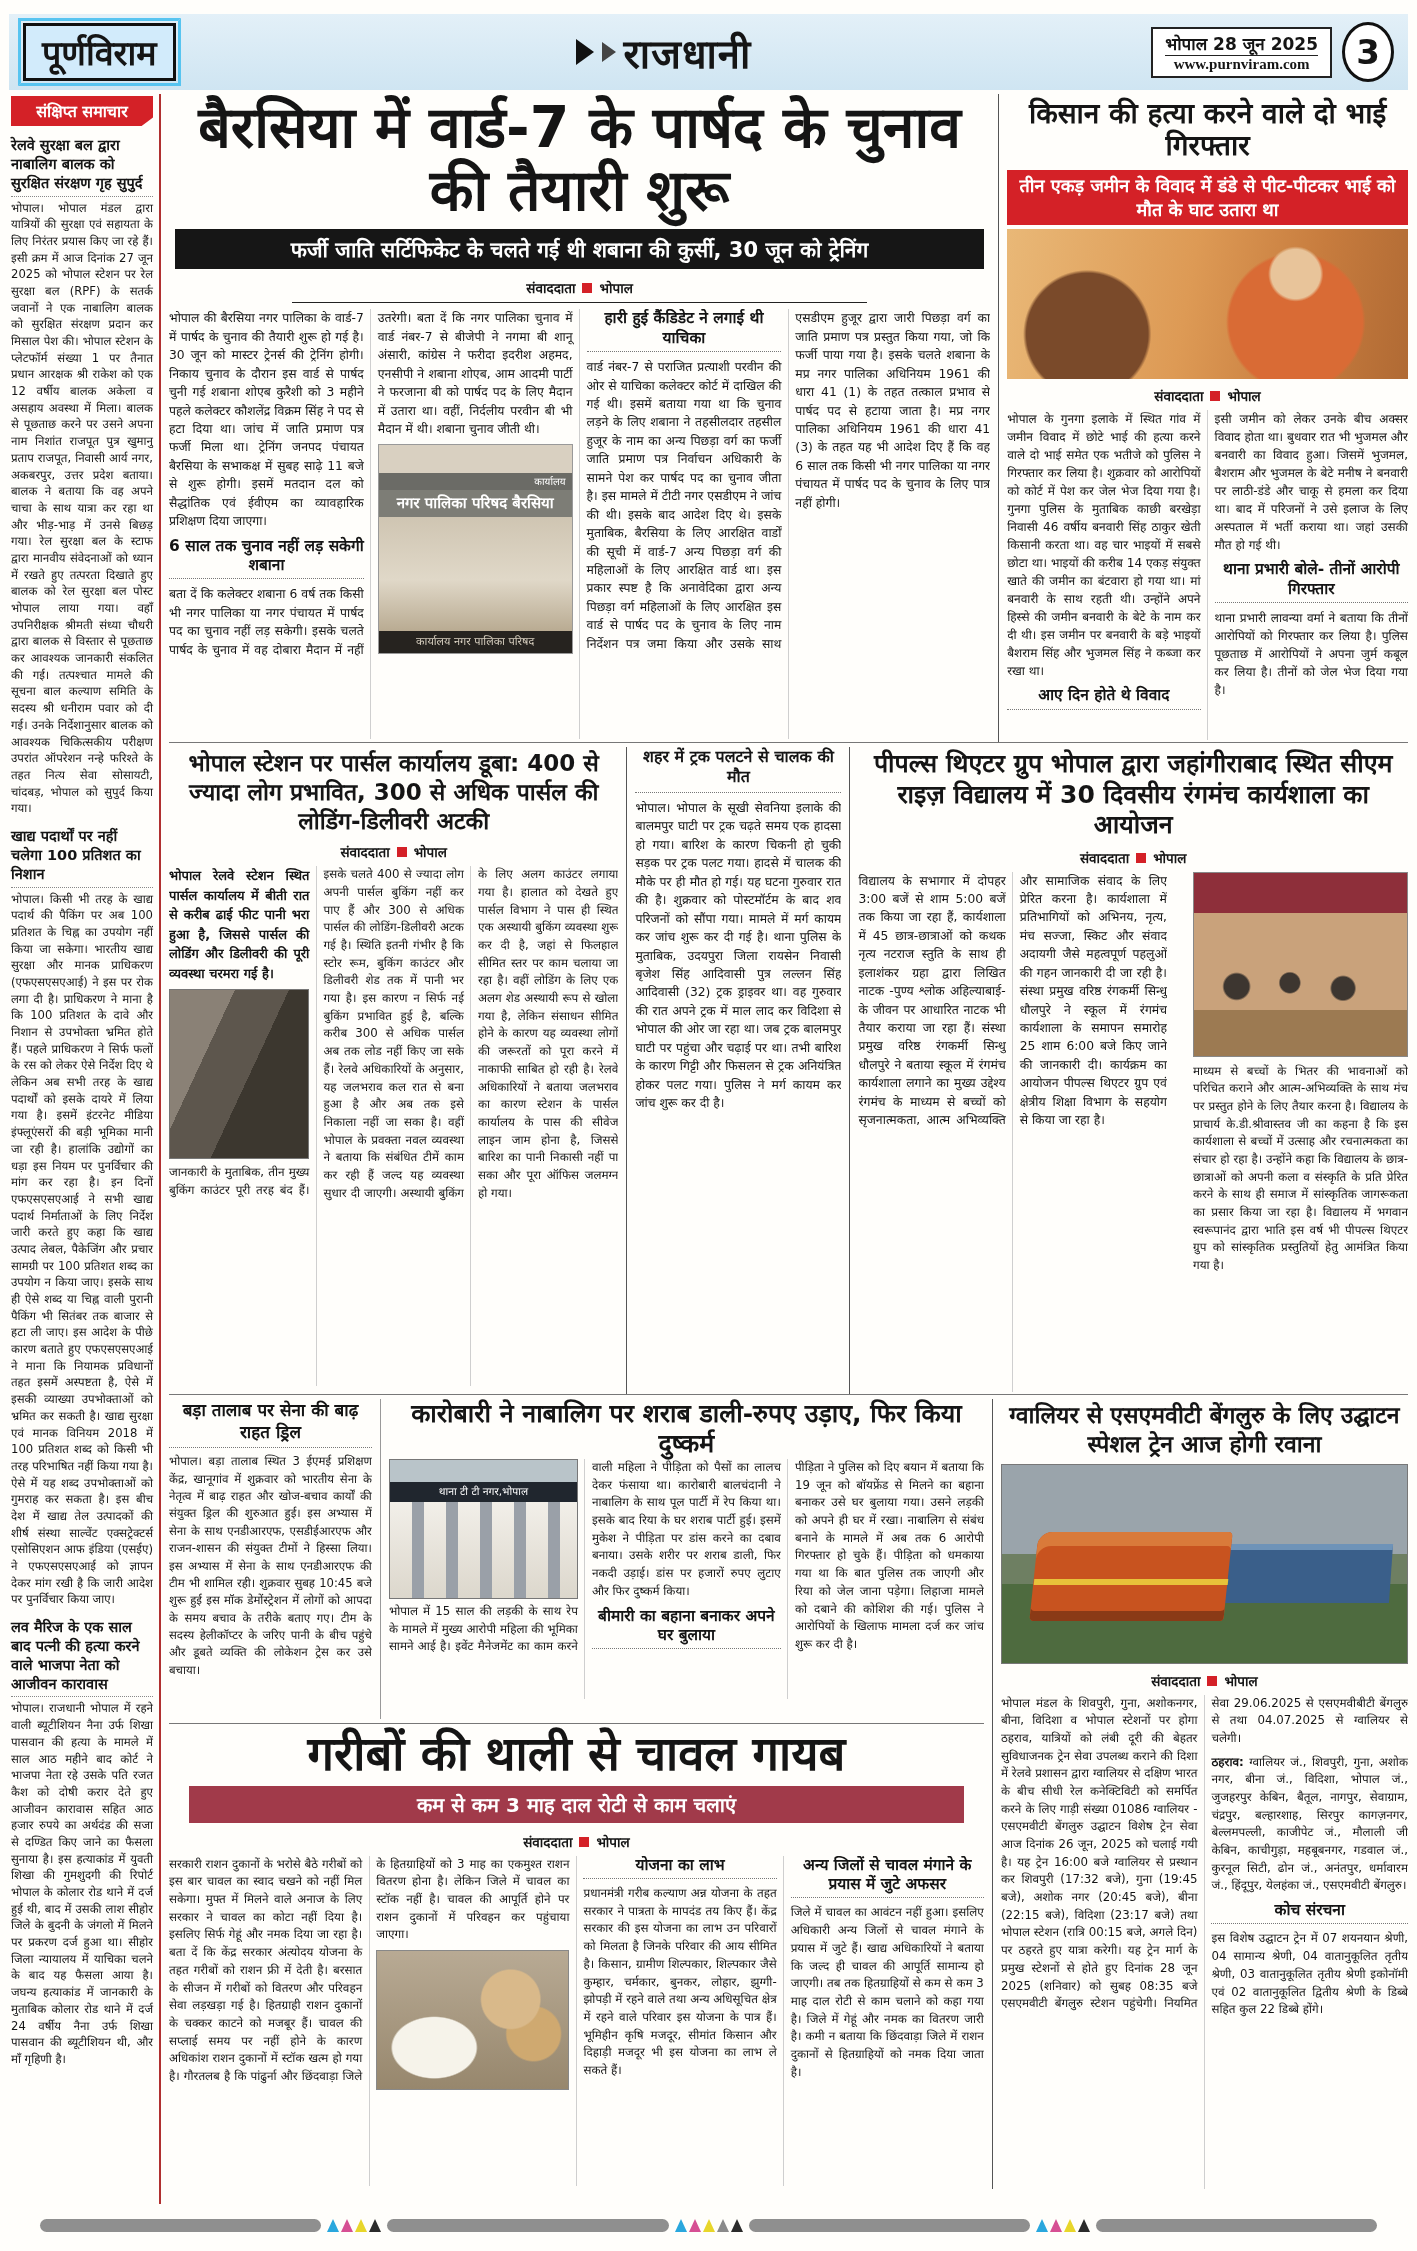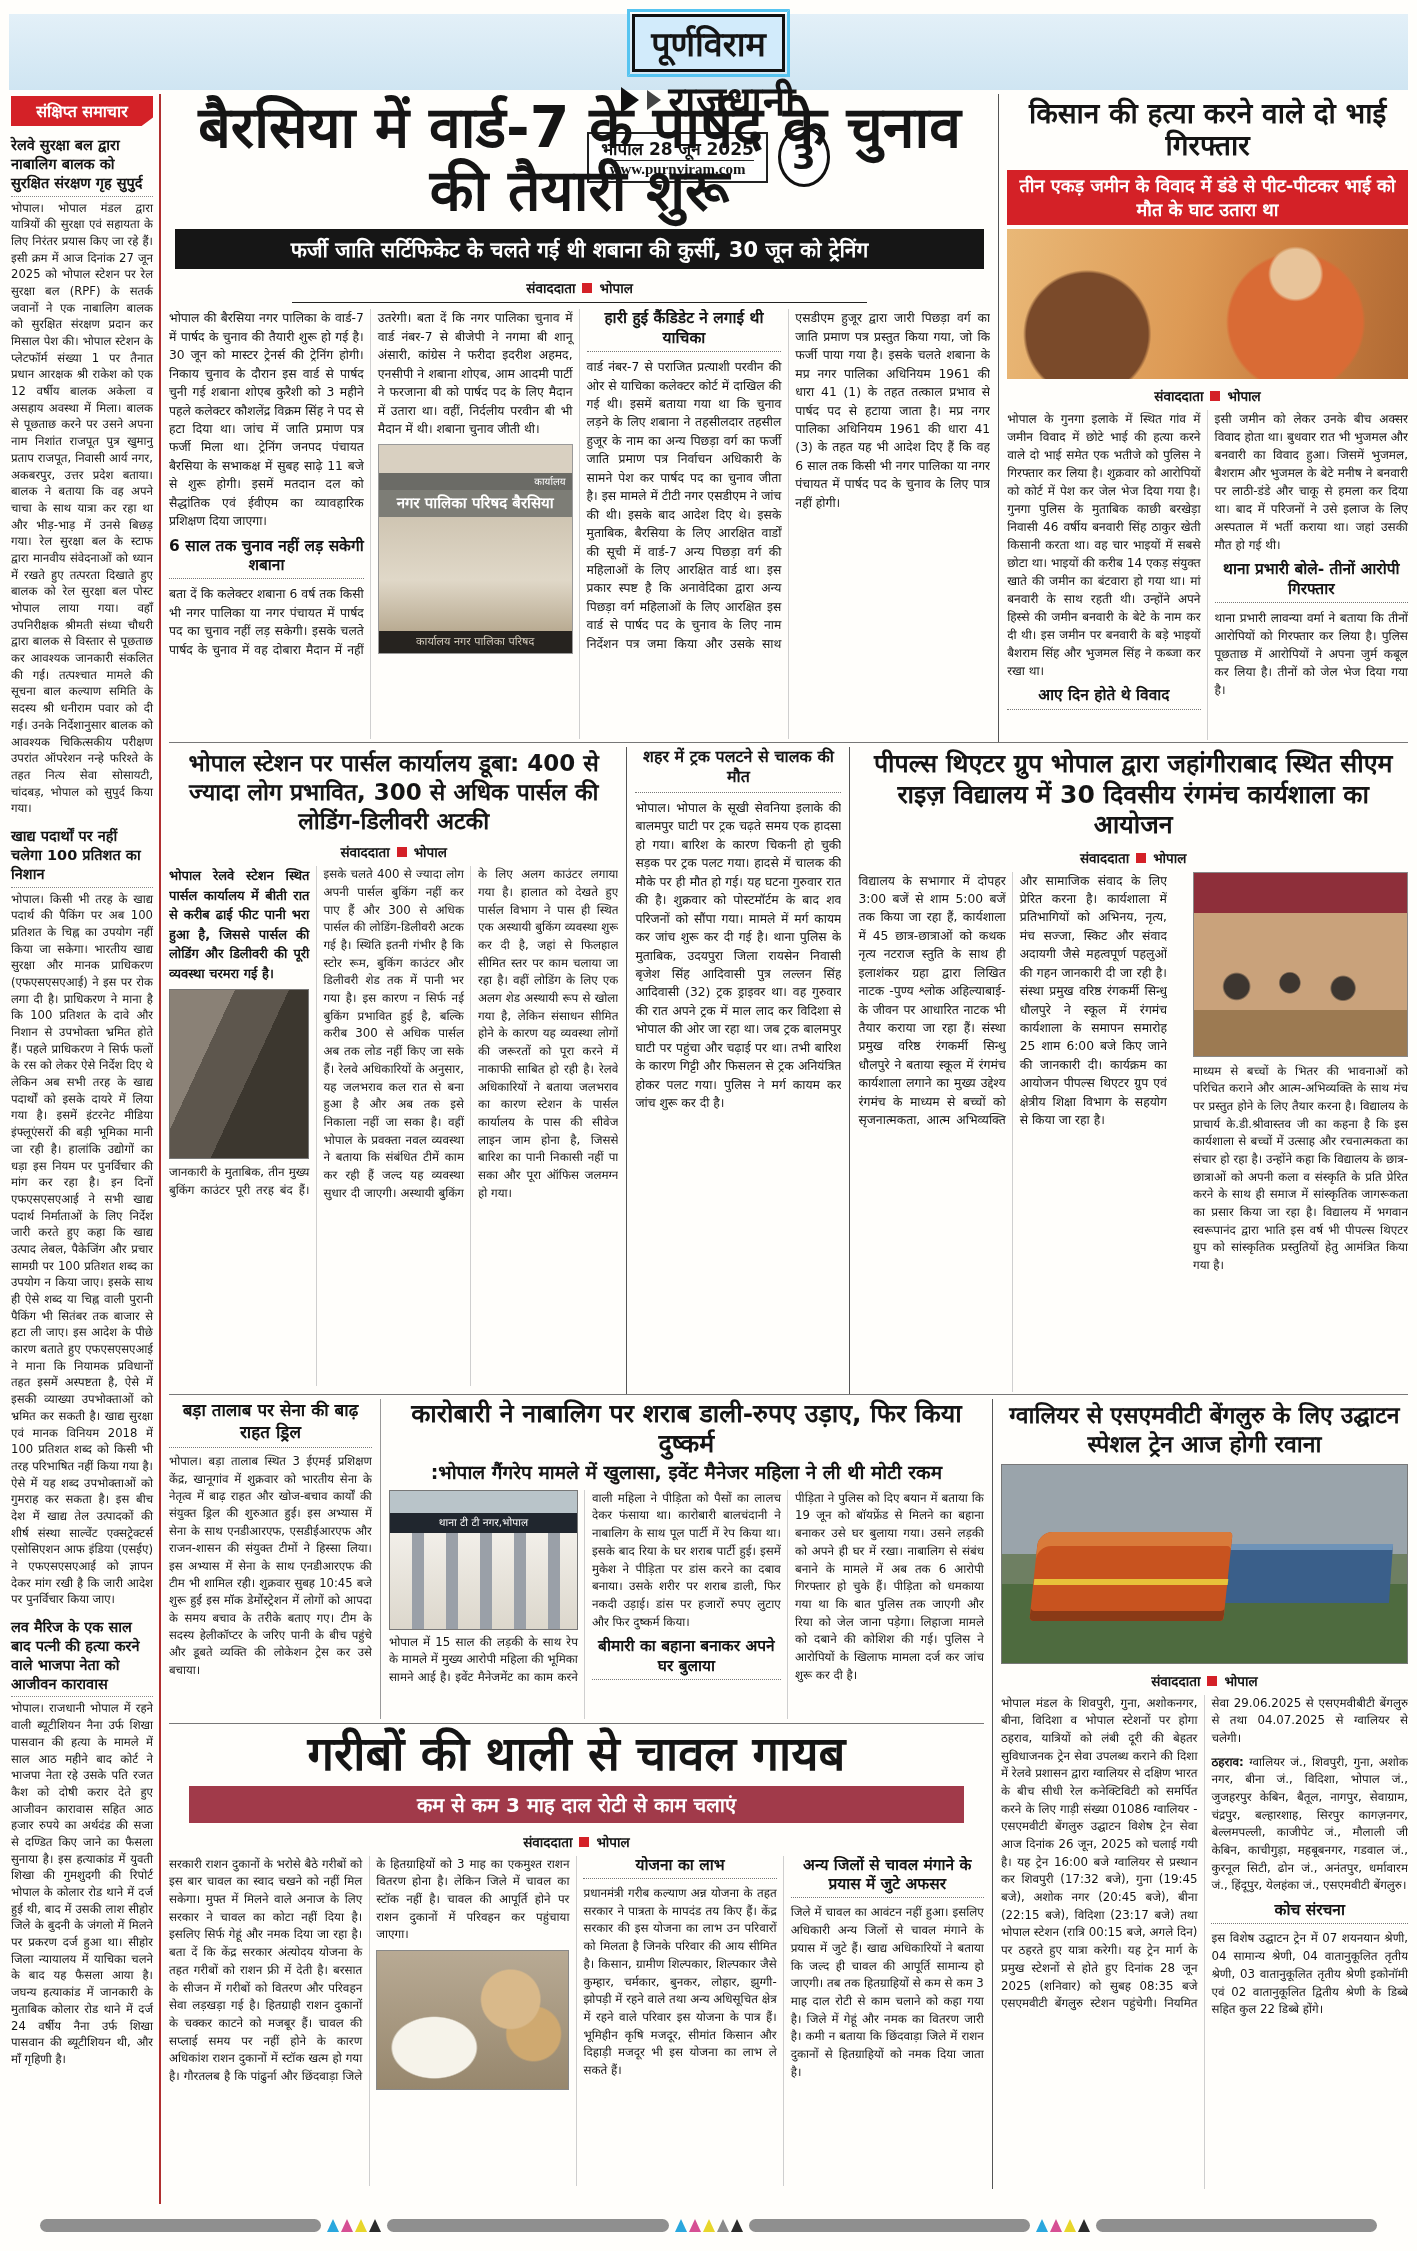--- a/index.html
+++ b/index.html
@@ -2,21 +2,21 @@
 <html lang="hi"><head>
 <meta charset="utf-8">
 <style>
   * { margin:0; padding:0; box-sizing:border-box; }
   body { background:#e8e8e8; font-family:"DejaVu Sans", sans-serif; }
   .page { width:1417px; height:2251px; margin:0 auto; background:#fffefb; color:#151515;
           position:relative; overflow:hidden; padding:0 9px; }
 
   
   .masthead { margin-top:14px; height:76px; background:linear-gradient(#e3f0f8,#cfe5f2);
-              display:flex; align-items:center; justify-content:space-between; padding:0 14px;flex-direction:column; }
+              display:flex; align-items:center; justify-content:space-between; padding:0 14px; }
   .logo-box { background:#d2ebfb; border:3px solid #101010; padding:3px 16px;
               font-size:34px; font-weight:bold; position:relative; }
   .logo-box::before { content:""; position:absolute; left:-8px; top:-8px; right:-8px; bottom:-8px;
               border:3px solid #57c4f0; border-right-color:transparent; border-bottom-color:transparent; }
   .logo-box::after { content:""; position:absolute; left:-8px; top:-8px; right:-8px; bottom:-8px;
               border:3px solid #57c4f0; border-left-color:transparent; border-top-color:transparent; }
   .section-wrap { display:flex; align-items:center; gap:8px; }
   .tri-r { width:0; height:0; border-top:13px solid transparent; border-bottom:13px solid transparent;
            border-left:18px solid #111; }
   .tri-r.small { border-top-width:10px; border-bottom-width:10px; border-left-width:14px; border-left-color:#444; }
@@ -287,21 +287,20 @@
           <div class="row3">
             <section class="army">
               <h3 class="army-headline">बड़ा तालाब पर सेना की बाढ़ राहत ड्रिल</h3>
               <div class="body-text">
                 <p>भोपाल। बड़ा तालाब स्थित 3 ईएमई प्रशिक्षण केंद्र, खानूगांव में शुक्रवार को भारतीय सेना के नेतृत्व में बाढ़ राहत और खोज-बचाव कार्यों की संयुक्त ड्रिल की शुरुआत हुई। इस अभ्यास में सेना के साथ एनडीआरएफ, एसडीईआरएफ और राजन-शासन की संयुक्त टीमों ने हिस्सा लिया। इस अभ्यास में सेना के साथ एनडीआरएफ की टीम भी शामिल रही। शुक्रवार सुबह 10:45 बजे शुरू हुई इस मॉक डेमोंस्ट्रेशन में लोगों को आपदा के समय बचाव के तरीके बताए गए। टीम के सदस्य हेलीकॉप्टर के जरिए पानी के बीच पहुंचे और डूबते व्यक्ति की लोकेशन ट्रेस कर उसे बचाया।</p>
               </div>
             </section>
 
             <section class="assault">
               <h2 class="assault-headline">कारोबारी ने नाबालिग पर शराब डाली-रुपए उड़ाए, फिर किया दुष्कर्म</h2>
-              <div class="assault-subline">:भोपाल गैंगरेप मामले में खुलासा, इवेंट मैनेजर महिला ने ली थी मोटी रकम</div>
               <div class="body-text">
                 <figure class="police-photo">
                   <div class="police-sky"></div>
                   <div class="police-sign">थाना टी टी नगर,भोपाल</div>
                   <div class="police-body"></div>
                 </figure>
                 <p>भोपाल में 15 साल की लड़की के साथ रेप के मामले में मुख्य आरोपी महिला की भूमिका सामने आई है। इवेंट मैनेजमेंट का काम करने वाली महिला ने पीड़िता को पैसों का लालच देकर फंसाया था। कारोबारी बालचंदानी ने नाबालिग के साथ पूल पार्टी में रेप किया था। इसके बाद रिया के घर शराब पार्टी हुई। इसमें मुकेश ने पीड़िता पर डांस करने का दबाव बनाया। उसके शरीर पर शराब डाली, फिर नकदी उड़ाई। डांस पर हजारों रुपए लुटाए और फिर दुष्कर्म किया।</p>
                 <h4 class="xhead">बीमारी का बहाना बनाकर अपने घर बुलाया</h4>
                 <p>पीड़िता ने पुलिस को दिए बयान में बताया कि 19 जून को बॉयफ्रेंड से मिलने का बहाना बनाकर उसे घर बुलाया गया। उसने लड़की को अपने ही घर में रखा। नाबालिग से संबंध बनाने के मामले में अब तक 6 आरोपी गिरफ्तार हो चुके हैं। पीड़िता को धमकाया गया था कि बात पुलिस तक जाएगी और रिया को जेल जाना पड़ेगा। लिहाजा मामले को दबाने की कोशिश की गई। पुलिस ने आरोपियों के खिलाफ मामला दर्ज कर जांच शुरू कर दी है।</p>
               </div>

